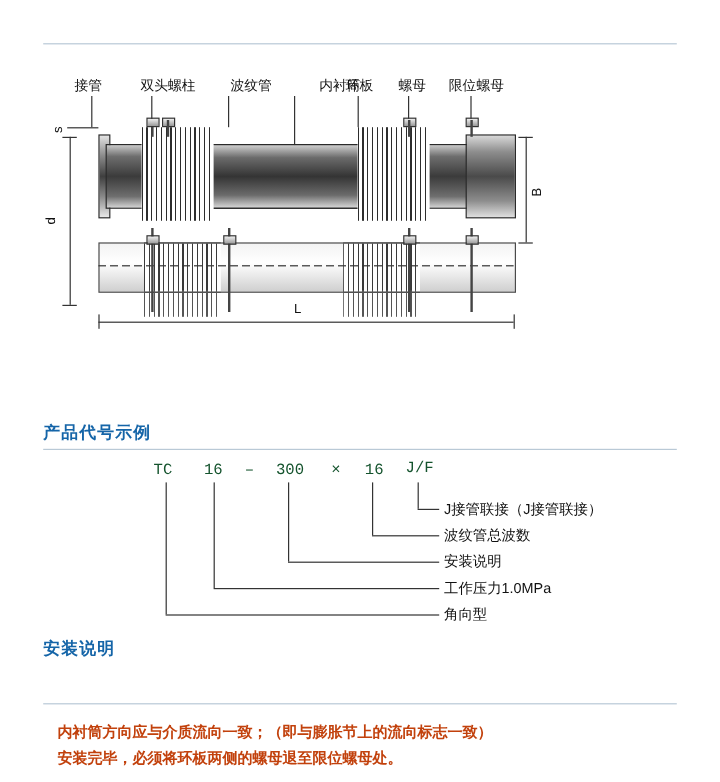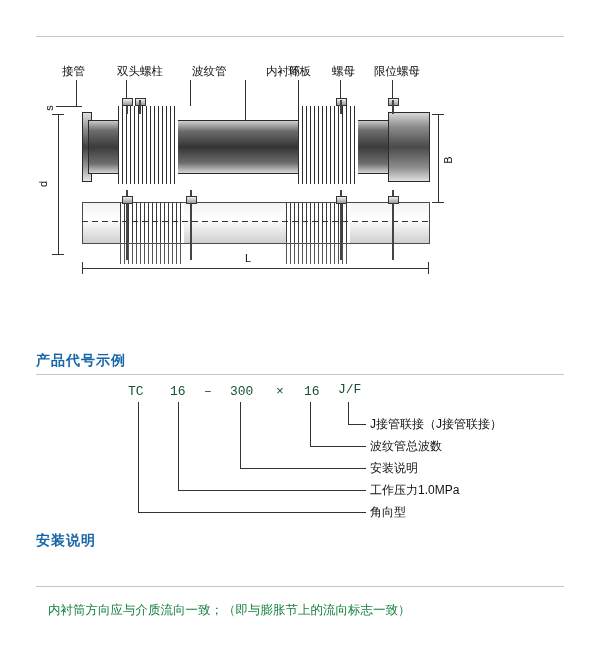--- a/index.html
+++ b/index.html
@@ -196,22 +196,23 @@
   }
   .tick-h {
     position: absolute;
     height: 1px;
     background: #333;
   }
   
   .note {
     position: absolute;
     font-size: 12.5px;
-    color: #15803d;
-    white-space: nowrap;
+    color: #c2410c;
+    white-space: nowrap;
+    font-weight: bold;
   }
 </style>
 </head>
 <body>
 
 <div class="page">
 
   <div class="title-underline" style="left:36px; top:36px; width:528px;"></div>
 
   <div class="drawing">
@@ -313,14 +314,15 @@
     <div class="code-desc" style="left:260px; top:60px;">波纹管总波数</div>
     <div class="code-desc" style="left:260px; top:82px;">安装说明</div>
     <div class="code-desc" style="left:260px; top:104px;">工作压力1.0MPa</div>
     <div class="code-desc" style="left:260px; top:126px;">角向型</div>
   </div>
 
   <div class="section-title" style="left:36px; top:532px;text-align:right;">安装说明</div>
   <div class="title-underline" style="left:36px; top:586px; width:528px;"></div>
 
   <div class="note" style="left:48px; top:602px;">内衬筒方向应与介质流向一致；（即与膨胀节上的流向标志一致）</div>
+  <div class="note" style="left:48px; top:624px;">安装完毕，必须将环板两侧的螺母退至限位螺母处。</div>
 
 </div>
 
 </body></html>

